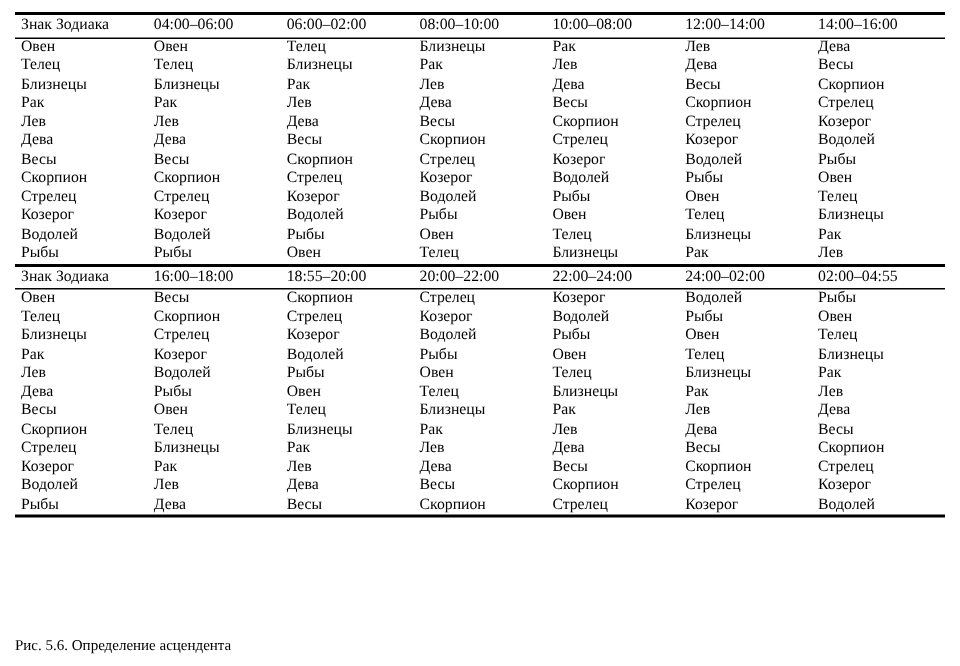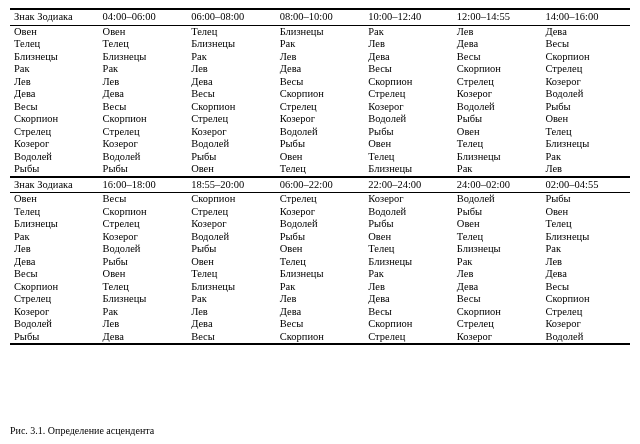--- a/index.html
+++ b/index.html
@@ -81,24 +81,24 @@
         <col class="colx">
         <col class="colx">
         <col class="colx">
         <col class="colx">
         <col class="colx">
     </colgroup>
     <tbody>
       <tr class="head-row">
         <td>Знак Зодиака</td>
         <td>04:00–06:00</td>
-        <td>06:00–08:00</td>
+        <td>06:00–02:00</td>
         <td>08:00–10:00</td>
-        <td>10:00–12:40</td>
-        <td>12:00–14:55</td>
+        <td>10:00–08:00</td>
+        <td>12:00–14:00</td>
         <td>14:00–16:00</td>
       </tr>
     </tbody>
   </table>
 
   <div class="rule-thin"></div>
 
   <table class="asc">
     <colgroup>
       <col class="col0">
@@ -231,21 +231,21 @@
         <col class="colx">
         <col class="colx">
         <col class="colx">
         <col class="colx">
     </colgroup>
     <tbody>
       <tr class="head-row">
         <td>Знак Зодиака</td>
         <td>16:00–18:00</td>
         <td>18:55–20:00</td>
-        <td>06:00–22:00</td>
+        <td>20:00–22:00</td>
         <td>22:00–24:00</td>
         <td>24:00–02:00</td>
         <td>02:00–04:55</td>
       </tr>
     </tbody>
   </table>
 
   <div class="rule-thin"></div>
 
   <table class="asc">
@@ -366,17 +366,17 @@
         <td>Стрелец</td>
         <td>Козерог</td>
         <td>Водолей</td>
       </tr>
     </tbody>
   </table>
 
   <div class="rule-thick"></div>
 
   <div class="caption">
-    <span class="cap-label">Рис. 3.1.</span>
+    <span class="cap-label">Рис. 5.6.</span>
     <span class="cap-text">Определение асцендента</span>
   </div>
 
 </div>
 
 </body></html>

